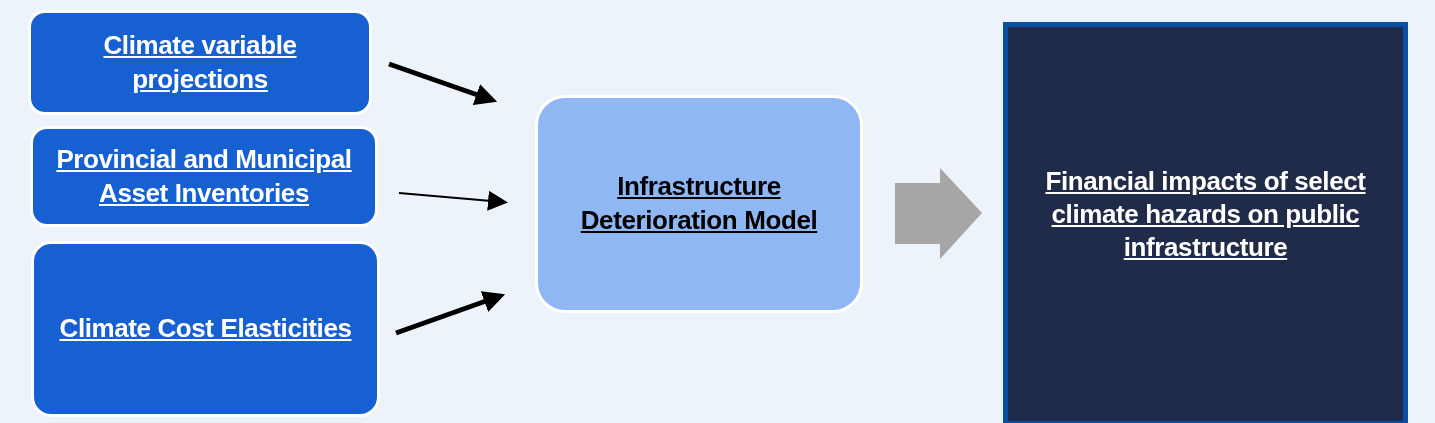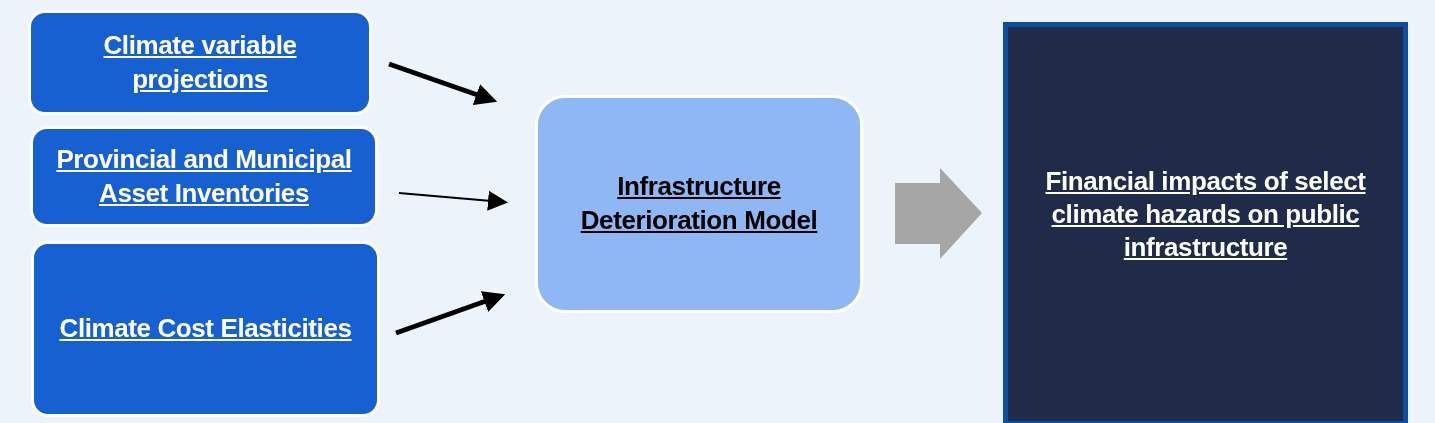--- a/index.html
+++ b/index.html
@@ -30,21 +30,21 @@
     font-size: 26px;
     line-height: 1.3;
     letter-spacing: -0.4px;
   }
   .input-box .sub {
     font-weight: normal;
     margin-top: 10px;
   }
   .box-1 { left: 28px;  top: 10px;  width: 344px; height: 105px; }
   .box-2 { left: 30px;  top: 126px; width: 348px; height: 101px; }
-  .box-3 { left: 31px;  top: 241px; width: 349px; height: 176px; padding: 6px 4px; }
+  .box-3 { left: 31px;  top: 241px; width: 349px; height: 176px; padding: 6px 4px; border-radius: 20px; }
   .model-box {
     left: 535px; top: 95px; width: 328px; height: 218px;
     background: #8FB7F3;
     border: 3px solid #FFFFFF;
     border-radius: 30px;
     color: #000000;
     font-weight: bold;
     font-size: 26px;
     line-height: 1.3;
     letter-spacing: -0.4px;

